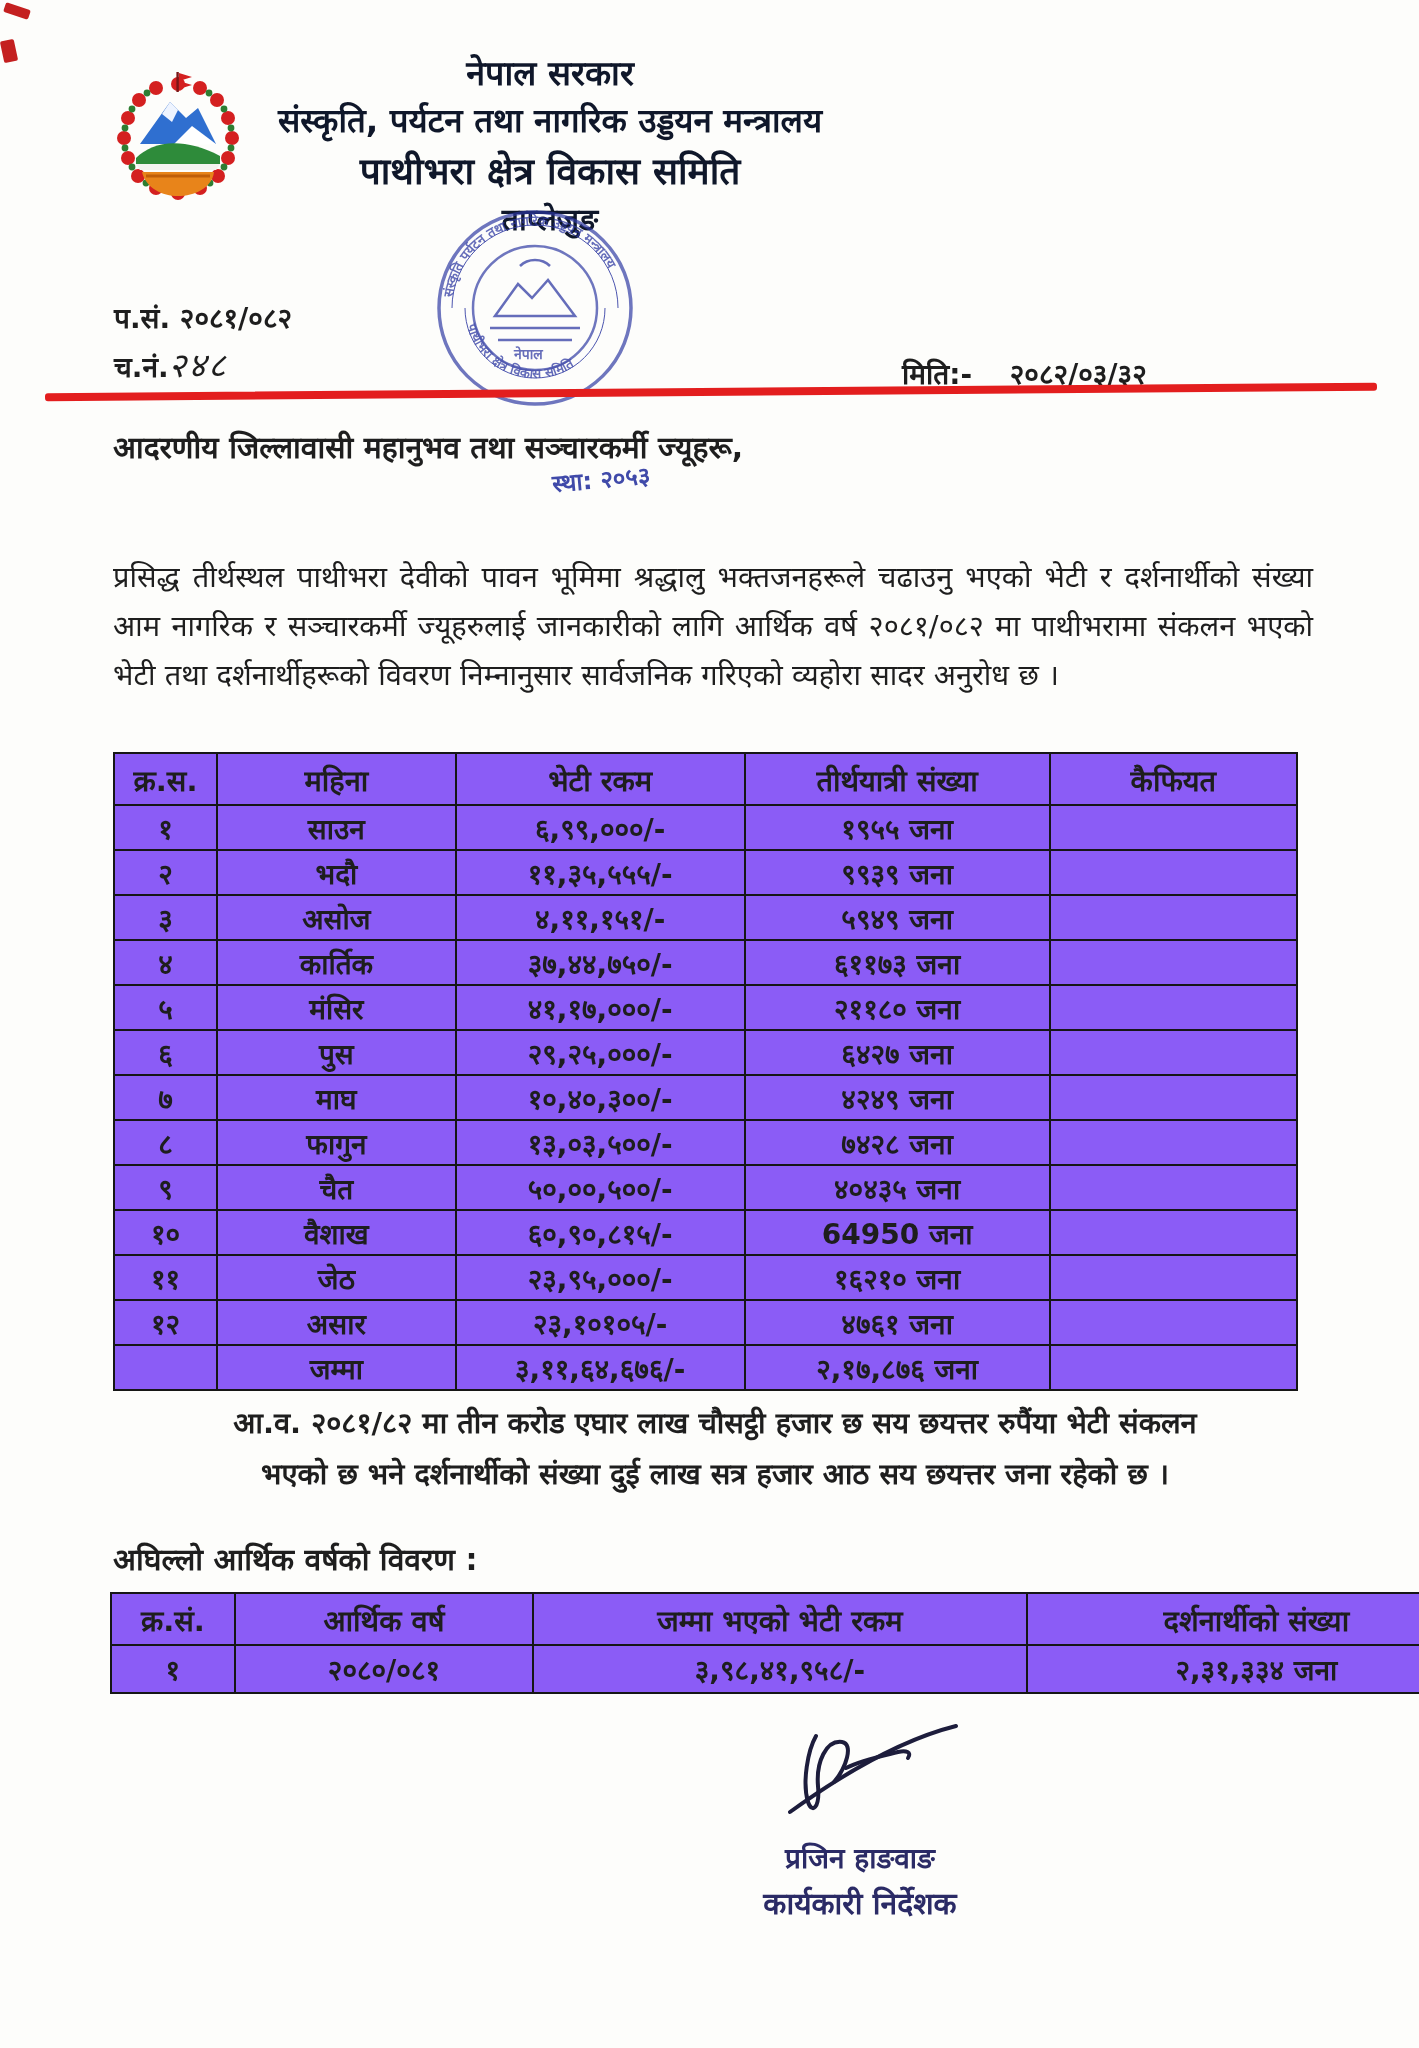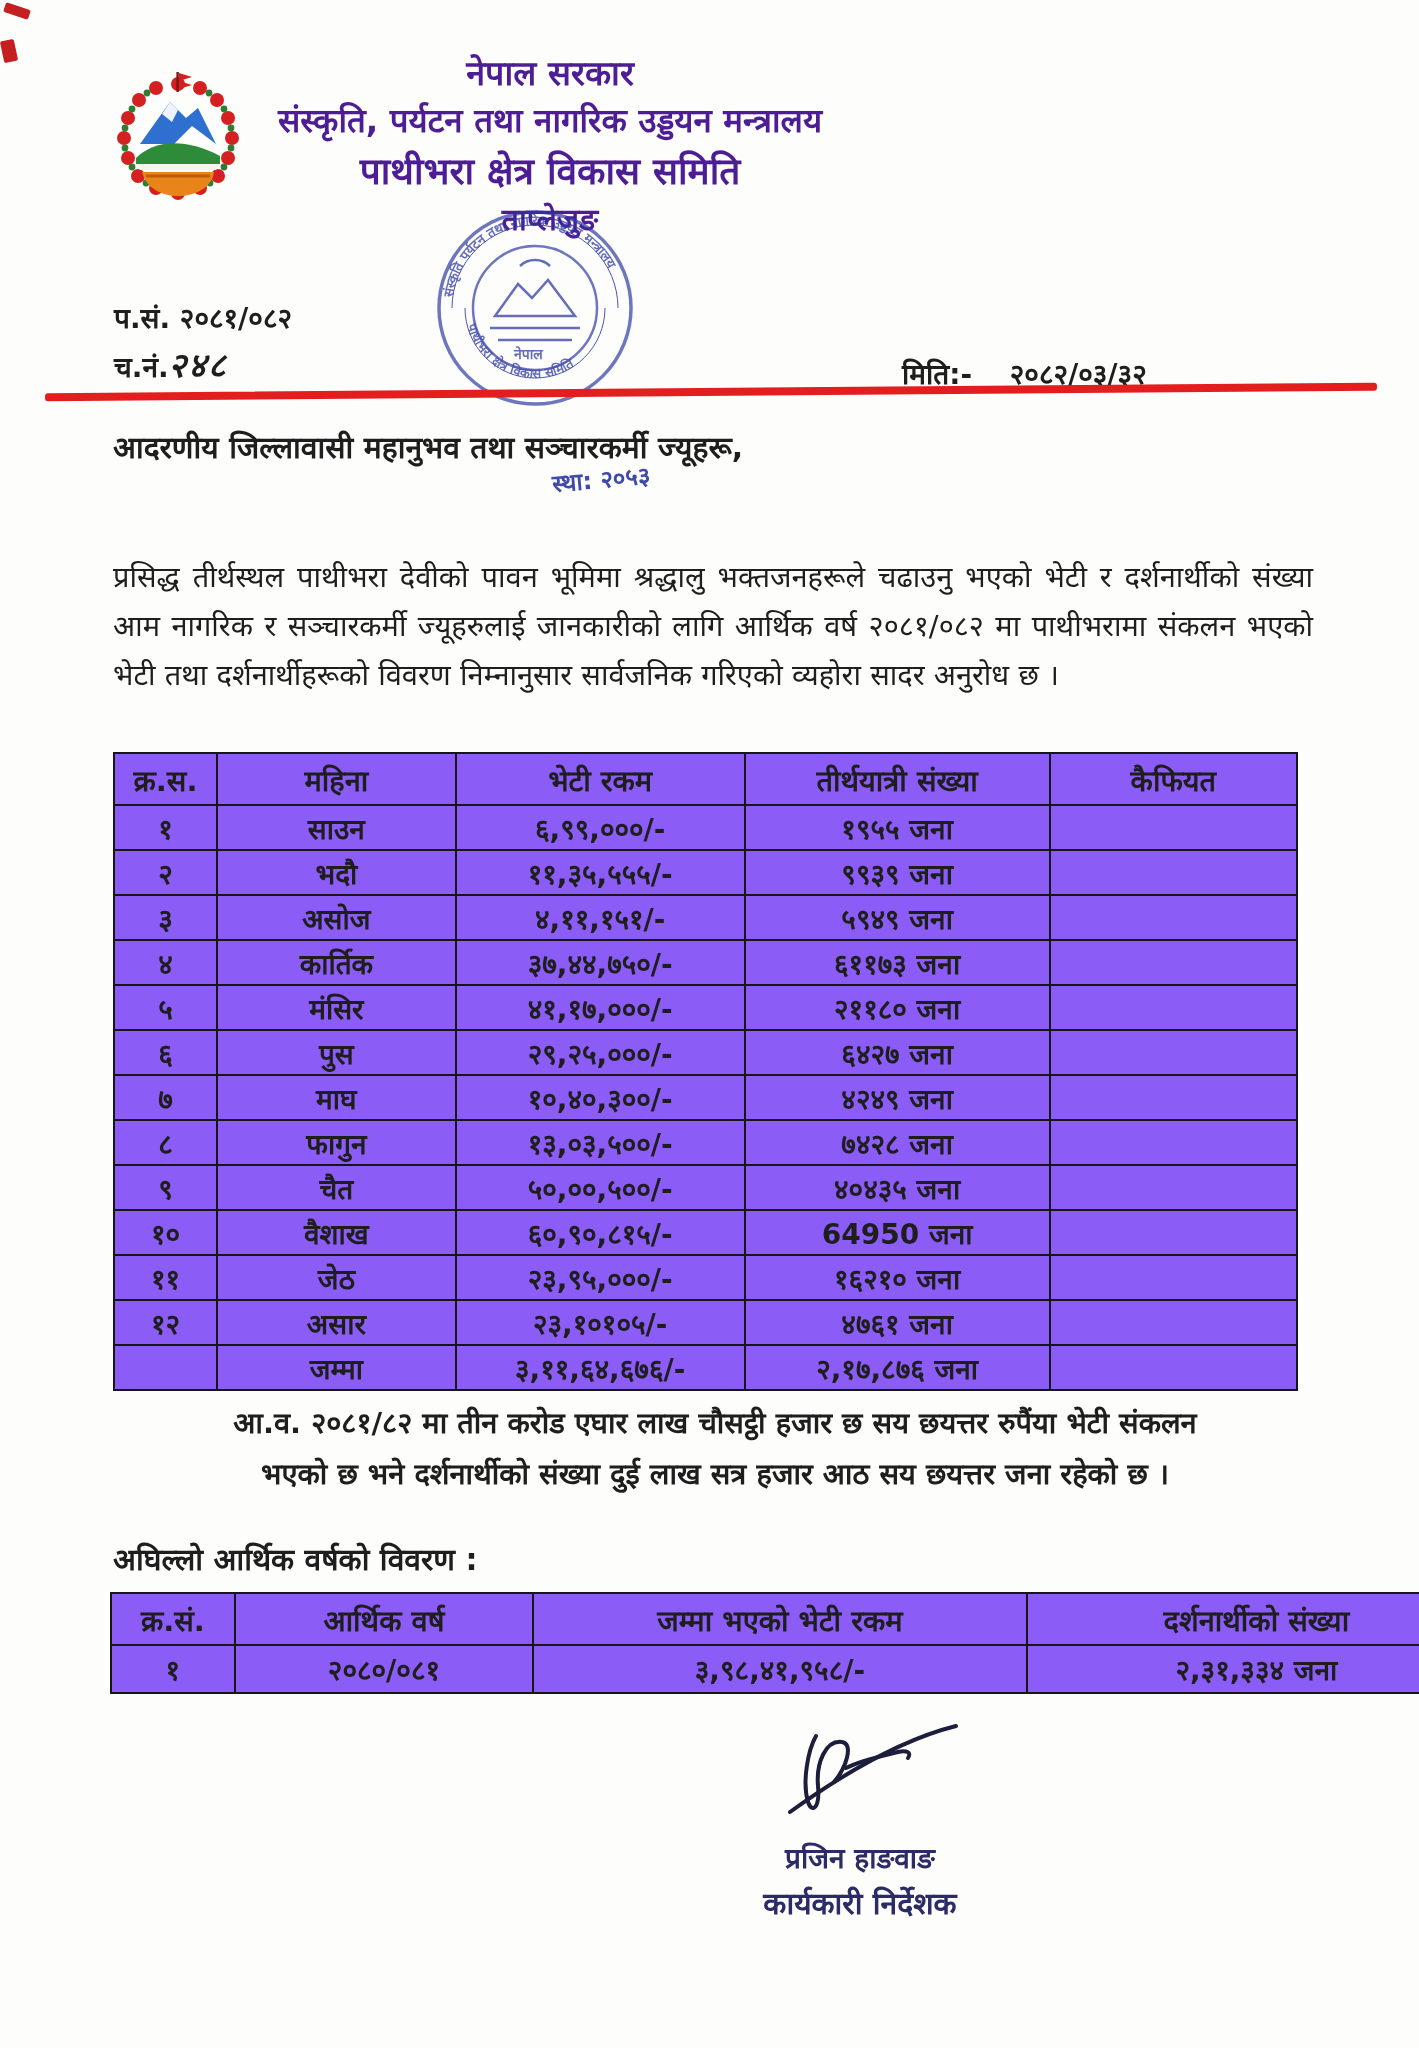--- a/index.html
+++ b/index.html
@@ -6,35 +6,35 @@
   .page{
     position:relative;
     width:1419px;height:2048px;
     margin:0 auto;
     background:#fdfdfb;
     font-family:"DejaVu Sans","Liberation Sans",sans-serif;
     color:#1e1e1e;
     overflow:hidden;
   }
   
-  .letterhead{position:absolute;left:0;top:50px;width:1100px;text-align:center;color:#4c1d95;}
+  .letterhead{position:absolute;left:0;top:50px;width:1100px;text-align:center;color:#0f172a;}
   .lh-gov{font-size:34px;font-weight:700;line-height:46px;}
   .lh-ministry{font-size:33px;font-weight:700;line-height:50px;}
   .lh-committee{font-size:37px;font-weight:700;line-height:52px;}
   .lh-district{font-size:30px;font-weight:700;line-height:44px;}
   .emblem{position:absolute;left:112px;top:66px;}
   .stamp{position:absolute;left:420px;top:196px;opacity:.85;}
   .stamp-year{
     position:absolute;left:552px;top:462px;
     color:#2c37a1;font-size:24px;font-weight:600;
     transform:rotate(-5deg);opacity:.9;
   }
   
   .ref-block{position:absolute;left:114px;top:296px;font-size:28px;font-weight:600;line-height:46px;}
-  .ref-line .hand{font-size:34px;font-style:italic;font-weight:700;letter-spacing:2px;}
+  .ref-line .hand{font-size:34px;font-style:italic;font-weight:400;letter-spacing:2px;}
   .date-line{position:absolute;left:902px;top:354px;font-size:28px;font-weight:600;}
   .date-line .dl-val{margin-left:28px;}
   .red-rule{
     position:absolute;left:45px;top:388px;width:1332px;height:8px;
     background:#e31e1e;border-radius:3px;transform:rotate(-0.45deg);
   }
   
   .salutation{position:absolute;left:113px;top:426px;font-size:30px;font-weight:700;}
   .subject{
     position:absolute;left:344px;top:492px;font-size:30px;font-weight:700;

